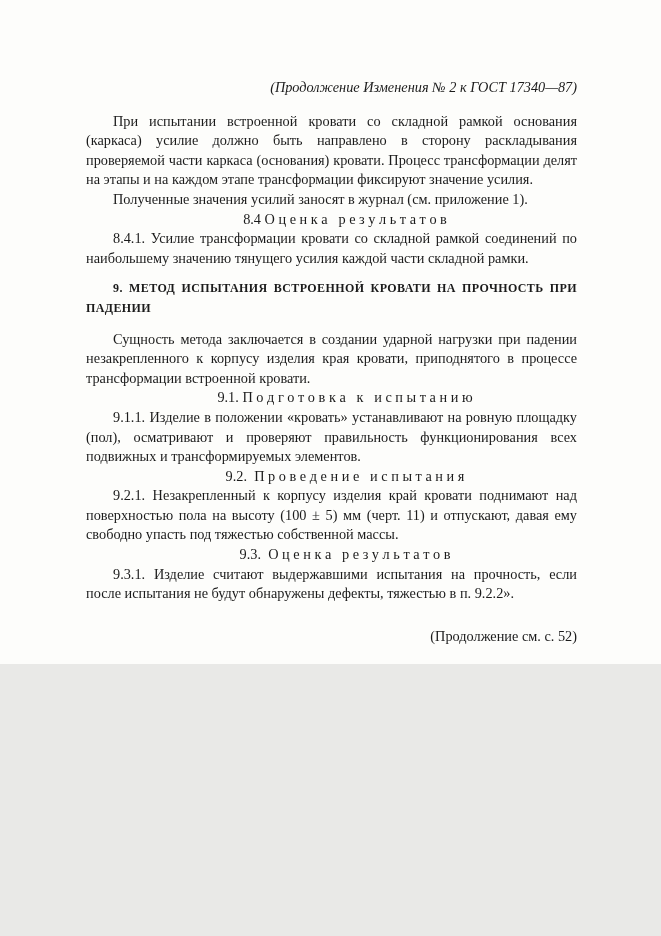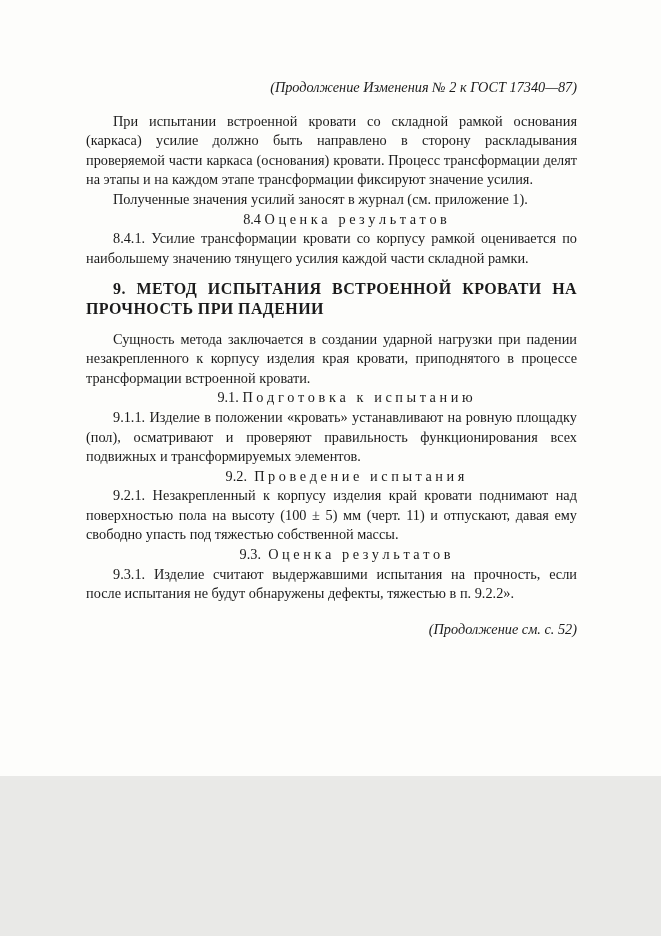--- a/index.html
+++ b/index.html
@@ -1,20 +1,20 @@
 <!DOCTYPE html>
 <html lang="ru"><head>
 <meta charset="utf-8">
 <style>
   * { box-sizing: border-box; }
   html, body { margin: 0; padding: 0; }
   body { background: #e9e9e7; }
   .page {
     width: 661px;
-    height: 776px;
+    height: 664px;
     margin: 0 auto;
     background: #fdfdfb;
     position: relative;
     overflow: hidden;
     font-family: "Liberation Serif", "DejaVu Serif", serif;
     color: #1b1b1b;
   }
   .content {
     position: absolute;
     top: 78px;
@@ -34,50 +34,49 @@
     text-indent: 27px;
     text-align: justify;
     hyphens: auto;
   }
   p.spaced {
     white-space: pre-wrap;
     text-align: center;
   }
   p.title9 {
     font-weight: bold;
-    font-size: 16px;
+    font-size: 12px;
     letter-spacing: 0.4px;
     text-indent: 27px;
     text-align: justify;
     margin: 11px 0 11px 0;
   }
   p.closing {
     margin-top: 20px;
   }
   .doc-footer {
     text-align: right;
-    font-style: italic;
-    margin-top: 16px;
+    margin-top: 23px;
   }
 </style>
 </head>
 <body>
 
 <div class="page">
   <div class="content">
 
     <div class="doc-header">(Продолжение Изменения № 2 к ГОСТ 17340—87)</div>
 
     <p class="para">При испытании встроенной кровати со складной рамкой основания (каркаса) усилие должно быть направлено в сторону раскладывания проверяемой части каркаса (основания) кровати. Процесс трансформации делят на этапы и на каждом этапе трансформации фиксируют значение усилия.</p>
 
     <p class="para">Полученные значения усилий заносят в журнал (см. приложение 1).</p>
 
     <p class="para spaced">8.4 О ц е н к а   р е з у л ь т а т о в</p>
 
-    <p class="para">8.4.1. Усилие трансформации кровати со корпусу рамкой оценивается по наибольшему значению тянущего усилия каждой части складной рамки.</p>
+    <p class="para">8.4.1. Усилие трансформации кровати со складной рамкой соединений по наибольшему значению тянущего усилия каждой части складной рамки.</p>
 
 
     <p class="title9">9. МЕТОД ИСПЫТАНИЯ ВСТРОЕННОЙ КРОВАТИ НА ПРОЧНОСТЬ ПРИ ПАДЕНИИ</p>
 
     <p class="para">Сущность метода заключается в создании ударной нагрузки при падении незакрепленного к корпусу изделия края кровати, приподнятого в процессе трансформации встроенной кровати.</p>
 
     <p class="para spaced">9.1. П о д г о т о в к а   к   и с п ы т а н и ю</p>
 
     <p class="para">9.1.1. Изделие в положении «кровать» устанавливают на ровную площадку (пол), осматривают и проверяют правильность функционирования всех подвижных и трансформируемых элементов.</p>
 

